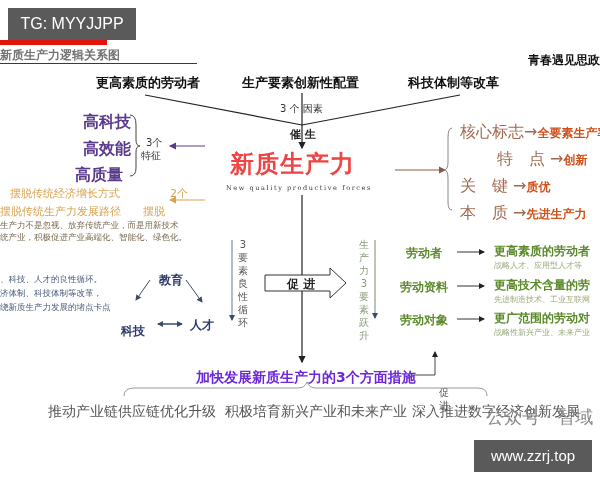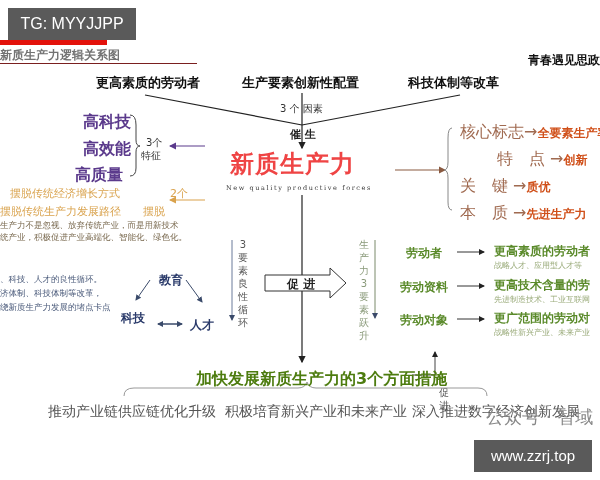--- a/index.html
+++ b/index.html
@@ -19,21 +19,21 @@
   .goldtext { color:#7a6a50; font-size:8.5px; }
   .main-title { left:230px; top:148px; font-size:24px; font-weight:bold; color:#ef4444; letter-spacing:1px; }
   .main-sub { left:226px; top:184px; font-family:"DejaVu Serif", serif; font-size:6.5px; color:#333; letter-spacing:1.6px; }
   .right-lbl { font-size:16px; color:#a06a50; }
   .right-val { font-size:12px; font-weight:bold; color:#d0501a; }
   .blue { color:#2a3a6a; font-weight:bold; font-size:12px; }
   .smallblue { color:#4a5a7a; font-size:8.5px; }
   .vert { font-size:10px; line-height:13px; text-align:center; width:12px; white-space:normal; }
   .green { color:#5a8a2a; font-weight:bold; font-size:12px; }
   .greensub { color:#9aab7a; font-size:8px; }
-  .bottom-title { left:196px; top:369px; font-size:16px; font-weight:bold; color:#4d7c0f; }
+  .bottom-title { left:196px; top:369px; font-size:14px; font-weight:bold; color:#6d28d9; }
   .bottom-item { top:403px; font-size:14px; color:#555; }
   .wm { left:486px; top:405px; font-size:18px; color:#888; }
   .url { left:474px; top:440px; width:118px; height:32px; background:#5a5a5a; color:#fff;
          font-family:"Liberation Sans", sans-serif; font-size:15px; line-height:32px; text-align:center; }
   svg.lines { position:absolute; left:0; top:0; }
 </style>
 </head>
 <body>
 
 <svg class="lines" width="600" height="480">
@@ -127,21 +127,21 @@
   <span class="right-lbl">关　键 →</span><span class="right-val">质优</span>
 </div>
 <div class="abs" style="left:460px;top:203px;">
   <span class="right-lbl">本　质 →</span><span class="right-val">先进生产力</span>
 </div>
 
 <div class="abs smallblue" style="left:0px;top:274px;">、科技、人才的良性循环。</div>
 <div class="abs smallblue" style="left:0px;top:288px;">济体制、科技体制等改革，</div>
 <div class="abs smallblue" style="left:0px;top:302px;">绕新质生产力发展的堵点卡点</div>
 <div class="abs blue" style="left:159px;top:272px;">教育</div>
-<div class="abs blue" style="left:121px;top:310px;">科技</div>
+<div class="abs blue" style="left:121px;top:323px;">科技</div>
 <div class="abs blue" style="left:190px;top:317px;">人才</div>
 <div class="abs vert" style="left:237px;top:238px;color:#555;">3要素良性循环</div>
 
 <div class="abs" style="left:287px;top:276px;font-size:12px;font-weight:bold;">促 进</div>
 <div class="abs vert" style="left:358px;top:238px;color:#8a9a7a;">生产力3要素跃升</div>
 
 <div class="abs green" style="left:406px;top:245px;">劳动者</div>
 <div class="abs green" style="left:400px;top:279px;">劳动资料</div>
 <div class="abs green" style="left:400px;top:312px;">劳动对象</div>
 <div class="abs green" style="left:494px;top:243px;">更高素质的劳动者</div>

